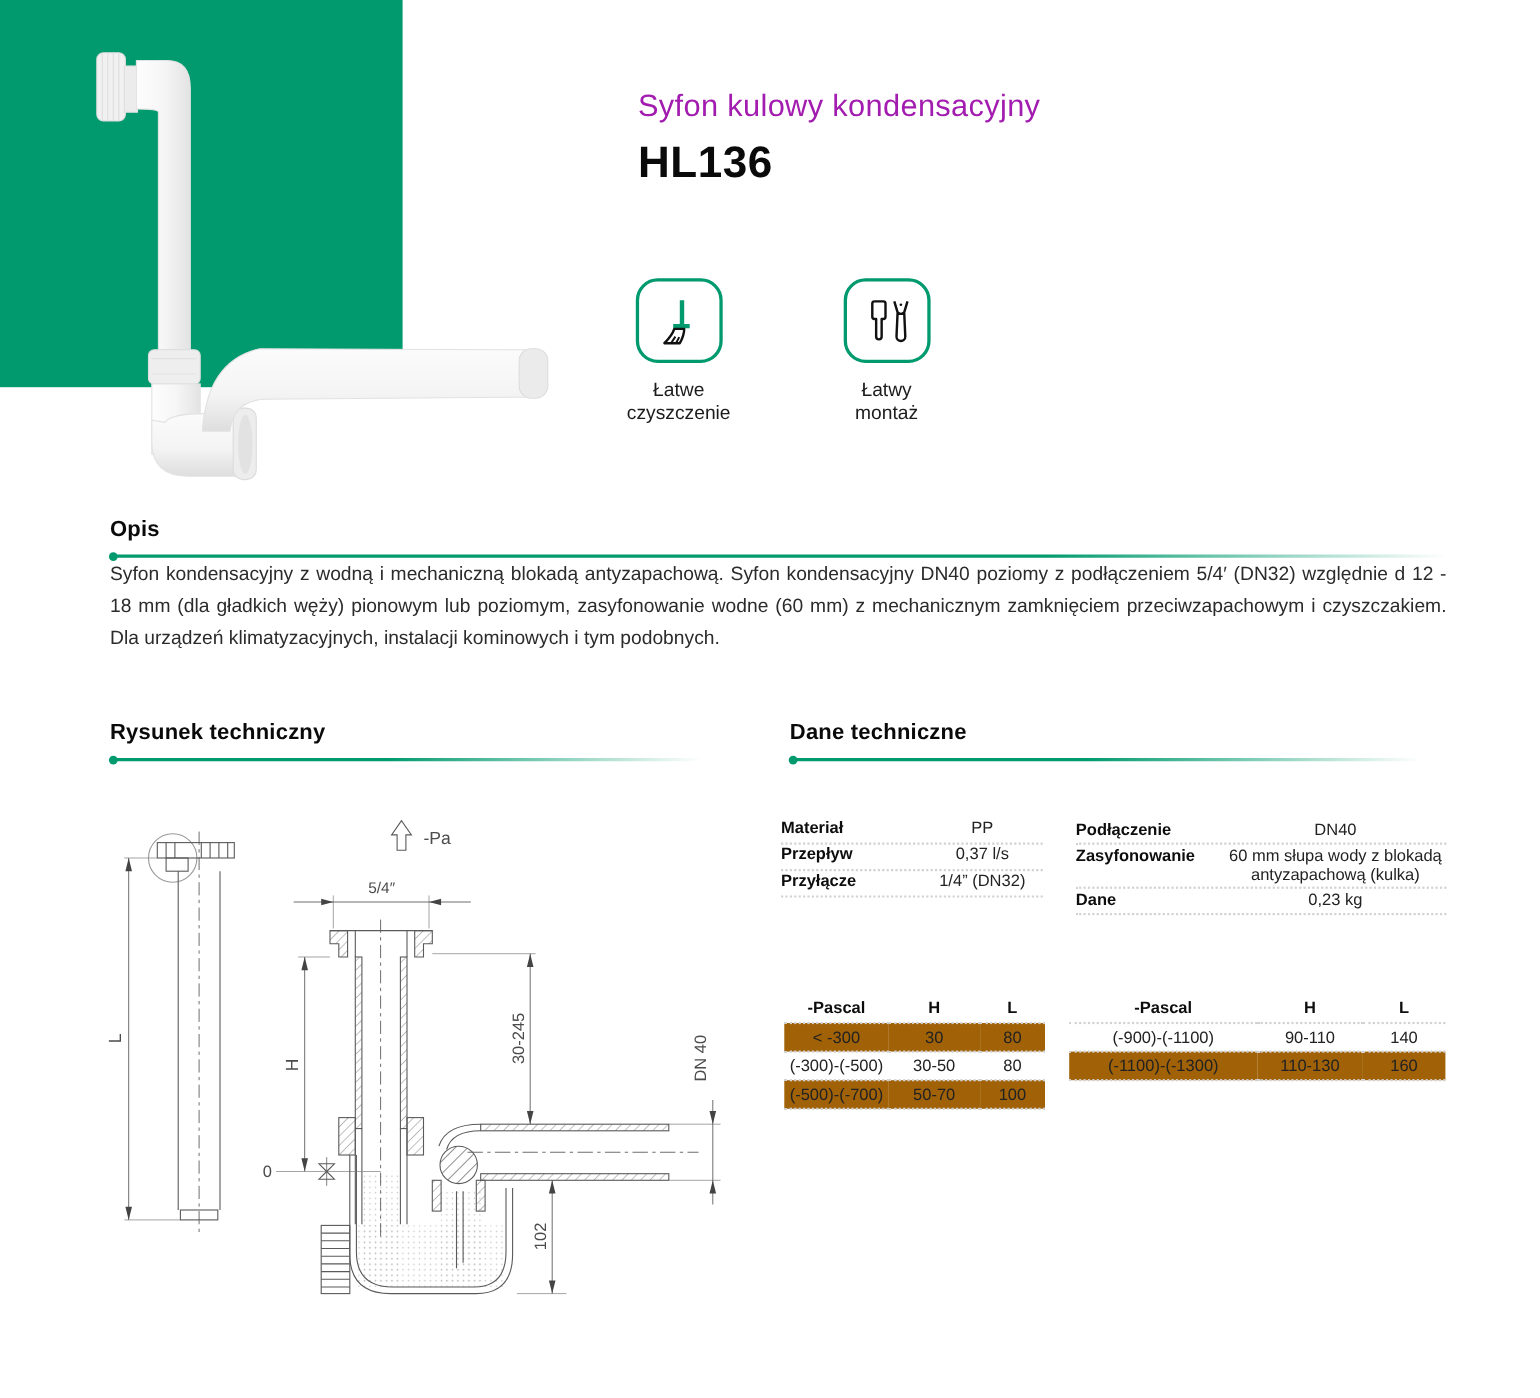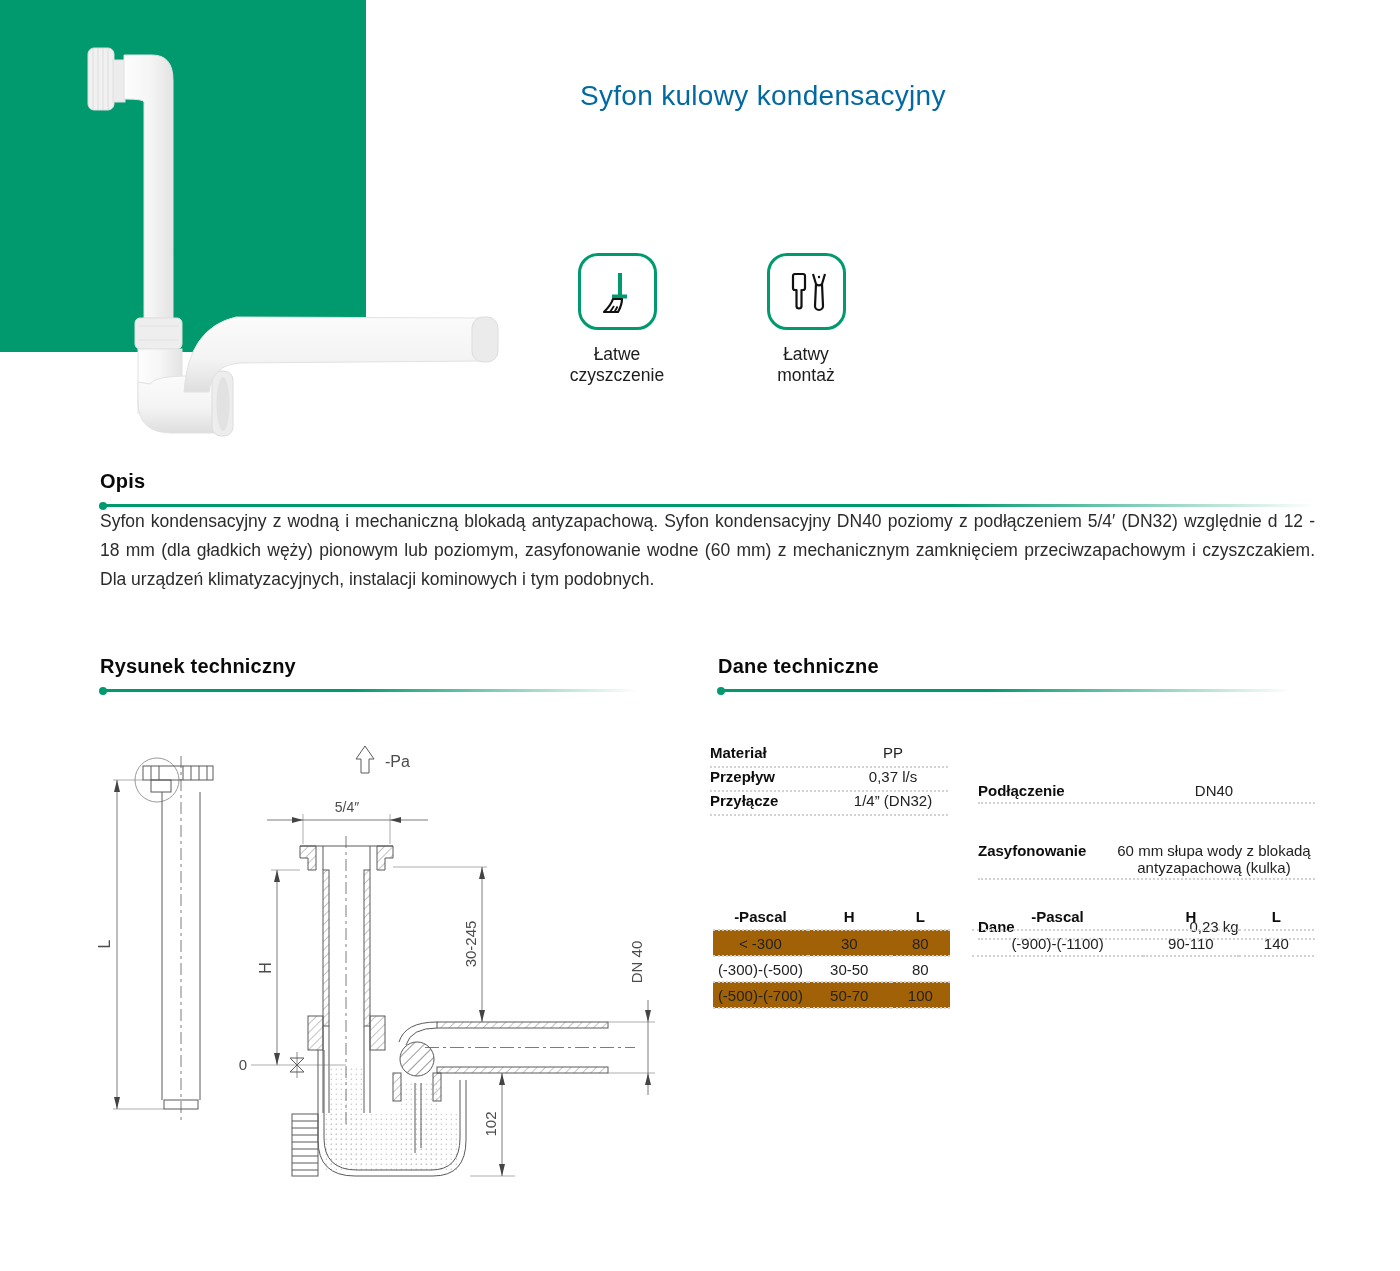--- a/index.html
+++ b/index.html
@@ -5,21 +5,21 @@
   * { margin:0; padding:0; box-sizing:border-box; }
   html,body { width:1400px; height:1271px; background:#fff;
     font-family:"Liberation Sans", sans-serif; color:#1a1a1a; }
   .page { position:relative; width:1400px; height:1271px; overflow:hidden; background:#fff; }
 
   
   .green-square { position:absolute; left:0; top:0; width:366px; height:352px; }
   .photo-svg { position:absolute; left:60px; top:40px; width:470px; height:420px; }
 
   .title-block { position:absolute; left:580px; top:80px; }
-  .product-title { font-size:28px; font-weight:400; color:#0369a1; letter-spacing:.3px; }
+  .product-title { font-size:28px; font-weight:400; color:#a21caf; letter-spacing:.3px; }
   .product-model { font-size:40px; font-weight:800; color:#0a0a0a; margin-top:14px; letter-spacing:.5px; }
 
   .feature-item { position:absolute; top:253px; width:150px; text-align:center; }
   .feature-box { width:79px; height:77px; border:3px solid var(--green); border-radius:20px;
     margin:0 auto; display:flex; align-items:center; justify-content:center; background:#fff; }
   .feature-label { margin-top:14px; font-size:17.5px; line-height:21px; color:#1c1c1c; }
 
   
   .sec-heading { font-size:20px; font-weight:800; color:#0a0a0a; letter-spacing:.2px; }
   .sec-line { position:relative; height:3px; margin-top:11px;
@@ -40,21 +40,21 @@
   
   .kv-table { position:absolute; font-size:15px; }
   .kv-row { display:flex; border-bottom:2px dotted #d2d2d2; }
   .kv-label { font-weight:700; color:#0d0d0d; }
   .kv-value { text-align:center; color:#222; line-height:17px; }
   #kv-left  { left:710px; top:744px; width:238px; }
   #kv-left  .kv-row { min-height:24px; }
   #kv-left  .kv-label { width:128px; }
   #kv-left  .kv-value { width:110px; }
   #kv-right { left:978px; top:744px; width:337px; }
-  #kv-right .kv-row { min-height:24px; padding:2px 0;margin-top:36px; }
+  #kv-right .kv-row { min-height:24px; padding:2px 0; }
   #kv-right .kv-label { width:135px; }
   #kv-right .kv-value { width:202px; }
 
   
   .p-table { position:absolute; font-size:15px; border-collapse:collapse; table-layout:fixed; }
   .p-table th { font-weight:700; color:#0d0d0d; height:27px; text-align:center;
     border-bottom:2px dotted #d2d2d2; }
   .p-table td { height:26px; text-align:center; color:#222; border-bottom:2px dotted #d2d2d2; }
   .p-table tr.alt td { background:#a16207; }
   #pascal-left  { left:713px; top:903px; width:237px; }
@@ -102,20 +102,21 @@
     <path d="M78,342 L78,362 Q78,393 112,393 L156,393 L156,336 L126,336 Q95,336 90,344 Z" fill="url(#ph)" stroke="#e2e2e2"></path>
     <rect x="152" y="331" width="21" height="65" rx="9" fill="#ededed" stroke="#dcdcdc"></rect>
     <ellipse cx="163" cy="364" rx="6.5" ry="27" fill="#e2e2e2"></ellipse>
 
     <path d="M124,352 Q128,288 176,277 L420,278 L420,321 L180,323 Q152,325 149,352 Z" fill="url(#ph)" stroke="#e2e2e2"></path>
     <rect x="412" y="277" width="26" height="45" rx="11" fill="#ebebeb" stroke="#dddddd"></rect>
   </svg>
 
   <div class="title-block">
     <div class="product-title">Syfon kulowy kondensacyjny</div>
+    <div class="product-model">HL136</div>
   </div>
 
   <div class="feature-item" style="left:542px;">
     <div class="feature-box">
       <svg width="48" height="48" viewBox="0 0 48 48">
         <line x1="27" y1="5" x2="27" y2="27" stroke="#009a6e" stroke-width="4"></line>
         <line x1="19" y1="28.5" x2="34" y2="28.5" stroke="#009a6e" stroke-width="4"></line>
         <path d="M20,31 C18,37 14,41 11,44 L25,44 C27.5,39.5 29,35 29,31 Z" fill="none" stroke="#111" stroke-width="2.2" stroke-linejoin="round"></path>
         <path d="M17,44 L21,38 M21.5,44 L24.5,38.5" stroke="#111" stroke-width="1.8" fill="none"></path>
       </svg>
@@ -344,16 +345,21 @@
         <th>H</th>
         <th>L</th>
       </tr>
     </thead>
     <tbody>
       <tr>
         <td>(-900)-(-1100)</td>
         <td>90-110</td>
         <td>140</td>
       </tr>
+      <tr class="alt">
+        <td>(-1100)-(-1300)</td>
+        <td>110-130</td>
+        <td>160</td>
+      </tr>
     </tbody>
   </table>
 
 </div>
 
 </body></html>

